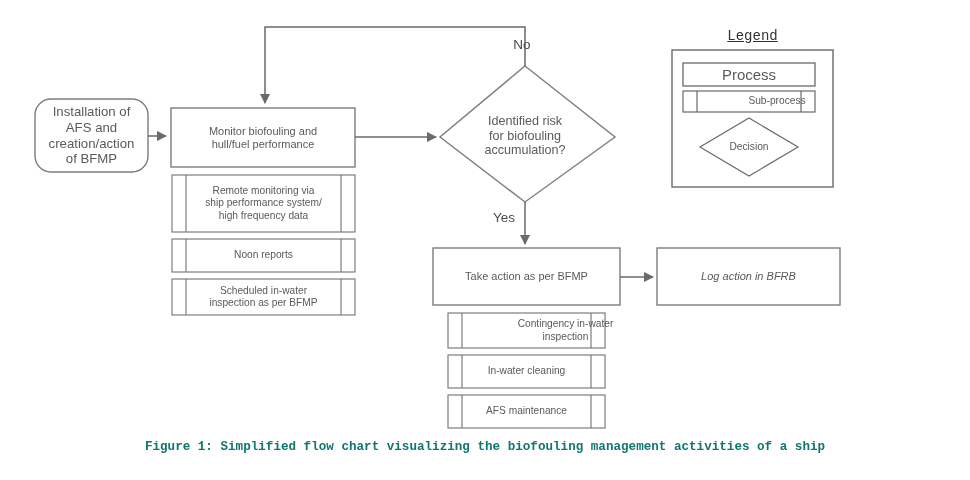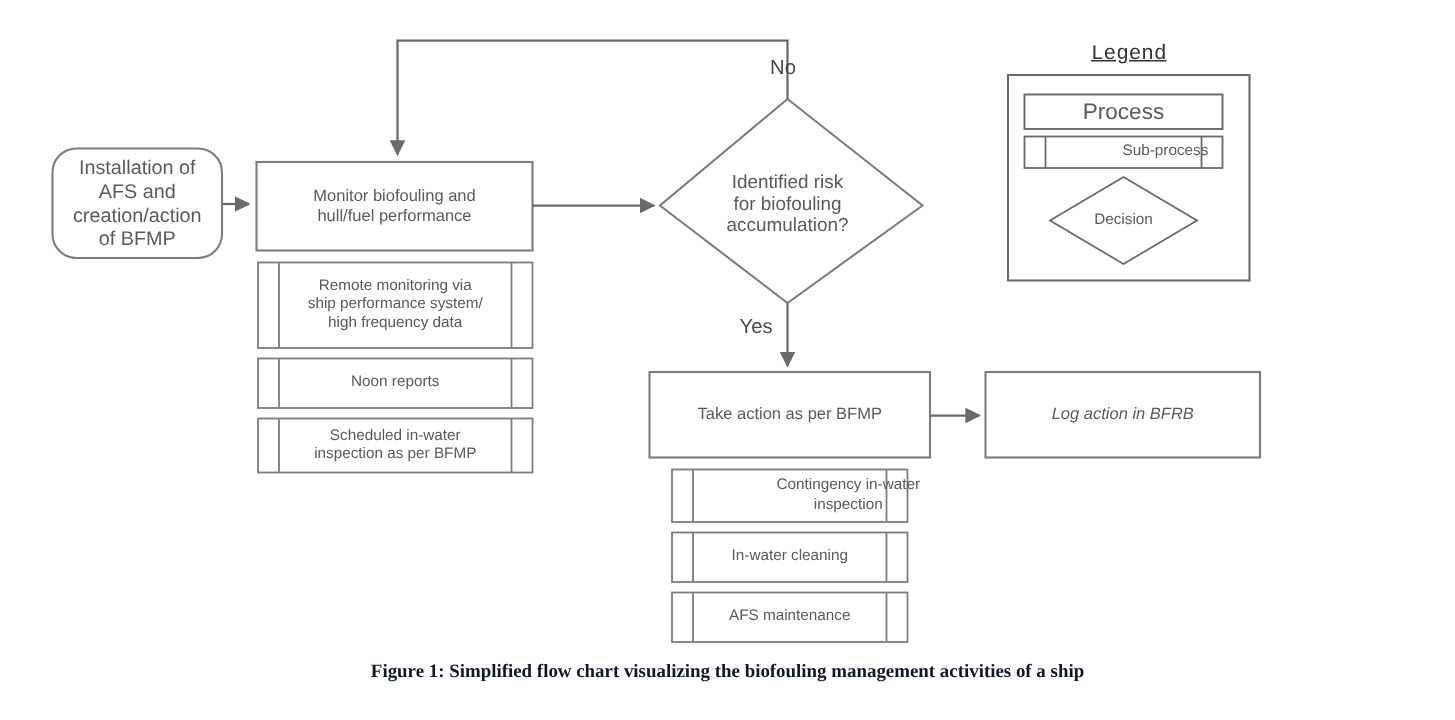--- a/index.html
+++ b/index.html
@@ -46,22 +46,22 @@
   .t-legend-sub  { font-size: 10.2px; margin-left: 28px; }
   .t-legend-dec  { font-size: 10.2px; }
   .caption {
     position: absolute;
     left: 0;
     top: 440px;
     width: 970px;
     text-align: center;
     font-size: 12.6px;
     font-weight: bold;
-    color: #0f172a;
-    font-family: Liberation Serif, serif;
+    color: #0f766e;
+    font-family: Liberation Mono, monospace;
   }
 </style>
 </head>
 <body>
 
 <div id="canvas">
 
   <svg class="layer" viewBox="0 0 970 480">
     <defs>
       <marker id="arrow" viewBox="0 0 10 10" refX="9" refY="5" markerWidth="7" markerHeight="7" orient="auto-start-reverse">

